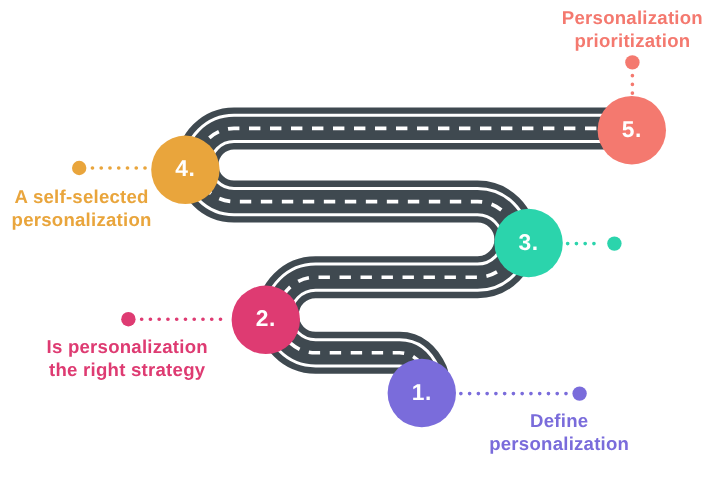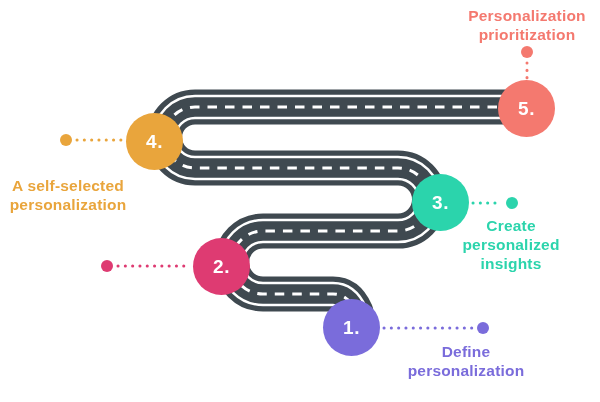--- a/index.html
+++ b/index.html
@@ -106,21 +106,20 @@
   </div>
   <div class="node n4" style="background-color: rgb(233, 165, 60);">
     <span>4.</span>
   </div>
   <div class="node n5" style="background-color: rgb(244, 121, 111);">
     <span>5.</span>
   </div>
 
   <div class="label l1" style="color: rgb(122, 108, 219);">Define
 personalization</div>
-  <div class="label l3" style="color: rgb(43, 212, 172);">Create
-personalized
-insights</div>
-  <div class="label l4" style="color: rgb(233, 165, 60); margin-top: 21px;">A self-selected
+  <div class="label l2" style="color: rgb(222, 59, 114);">Is personalization
+the right strategy</div>
+  <div class="label l4" style="color: rgb(233, 165, 60);">A self-selected
 personalization</div>
   <div class="label l5" style="color: rgb(244, 121, 111);">Personalization
 prioritization</div>
 
 </div>
 
 </body></html>

